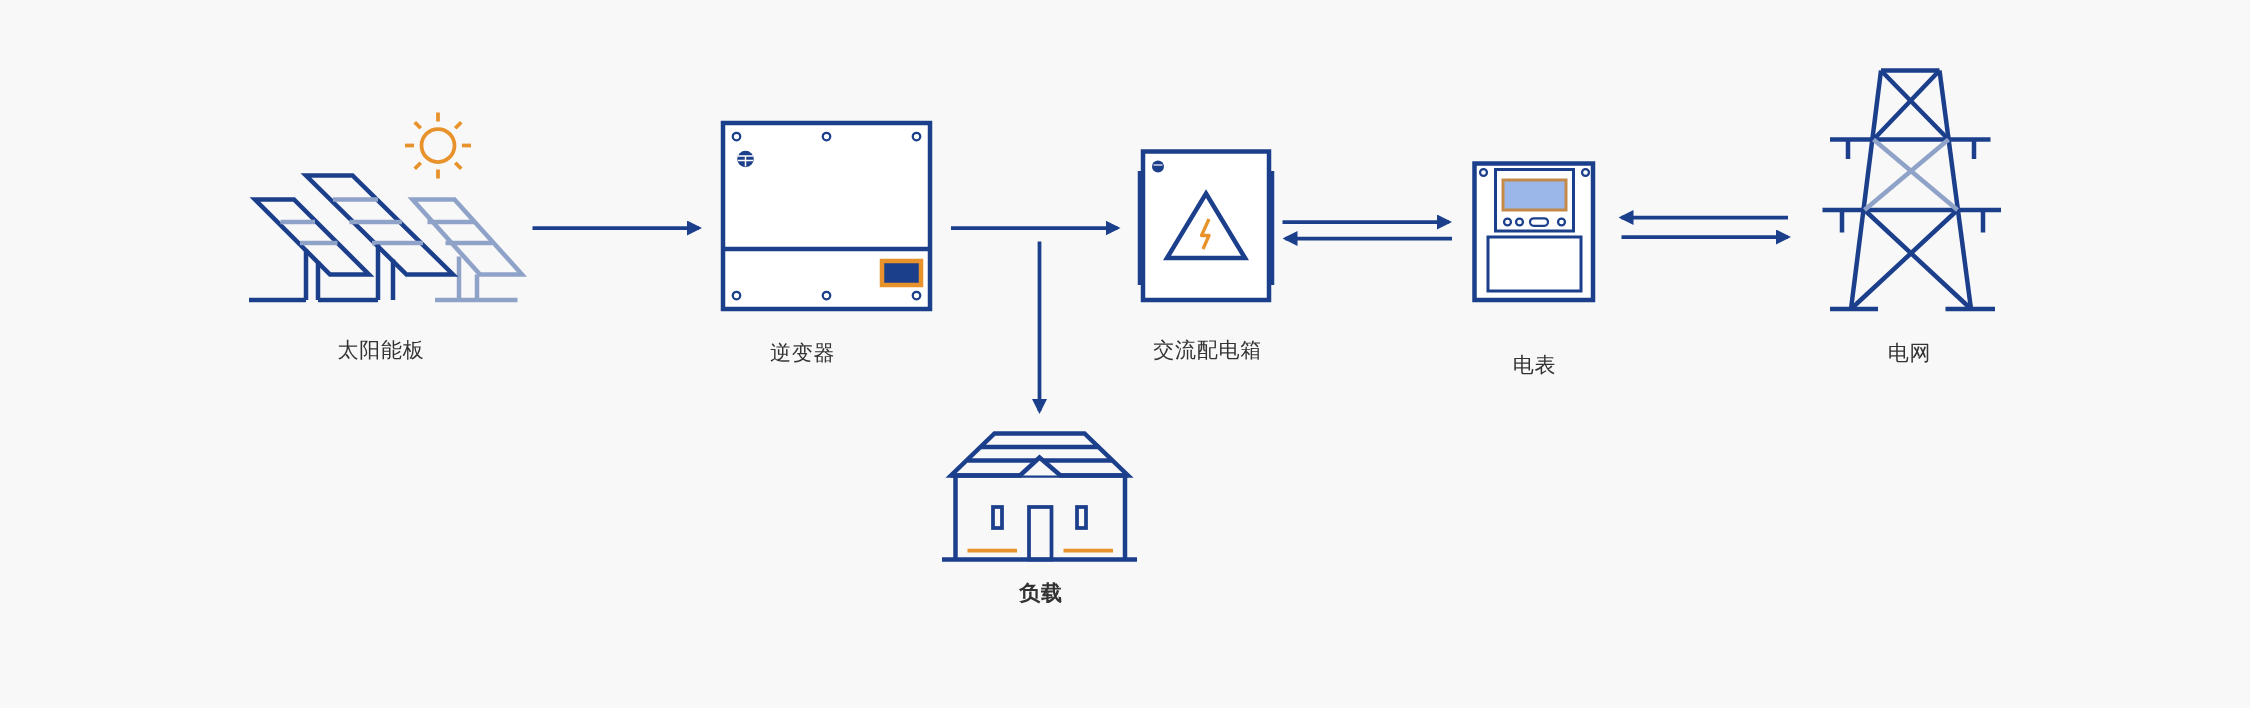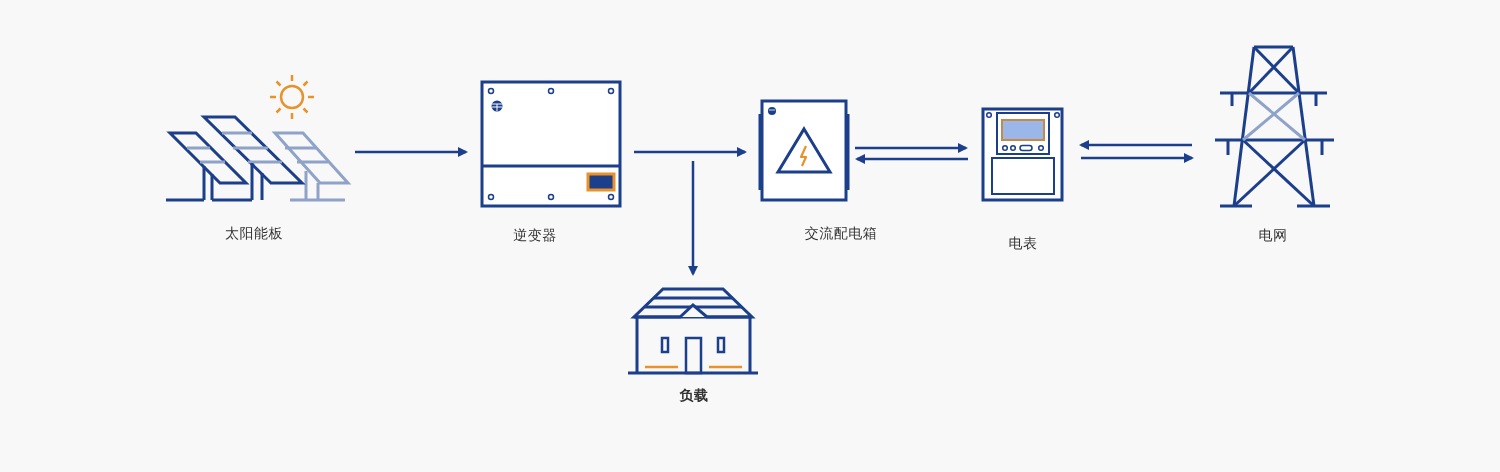--- a/index.html
+++ b/index.html
@@ -172,16 +172,16 @@
     <rect x="662" y="338" width="6" height="14" stroke-width="2.5"></rect>
     <rect x="718" y="338" width="6" height="14" stroke-width="2.5"></rect>
     <rect x="686" y="338" width="15" height="35" stroke-width="2.5"></rect>
     <line x1="645" y1="367" x2="678" y2="367" stroke="#e8922b" stroke-width="2.5"></line>
     <line x1="709" y1="367" x2="742" y2="367" stroke="#e8922b" stroke-width="2.5"></line>
   </g>
 </svg>
 
 <div class="label" style="left:254px; top:225px;">太阳能板</div>
 <div class="label" style="left:535px; top:227px;">逆变器</div>
-<div class="label" style="left:805px; top:225px;margin-left:36px;">交流配电箱</div>
+<div class="label" style="left:805px; top:225px;">交流配电箱</div>
 <div class="label" style="left:1023px; top:235px;">电表</div>
 <div class="label" style="left:1273px; top:227px;">电网</div>
 <div class="label" style="left:694px; top:387px;font-weight:bold;">负载</div>
 
 </body></html>

